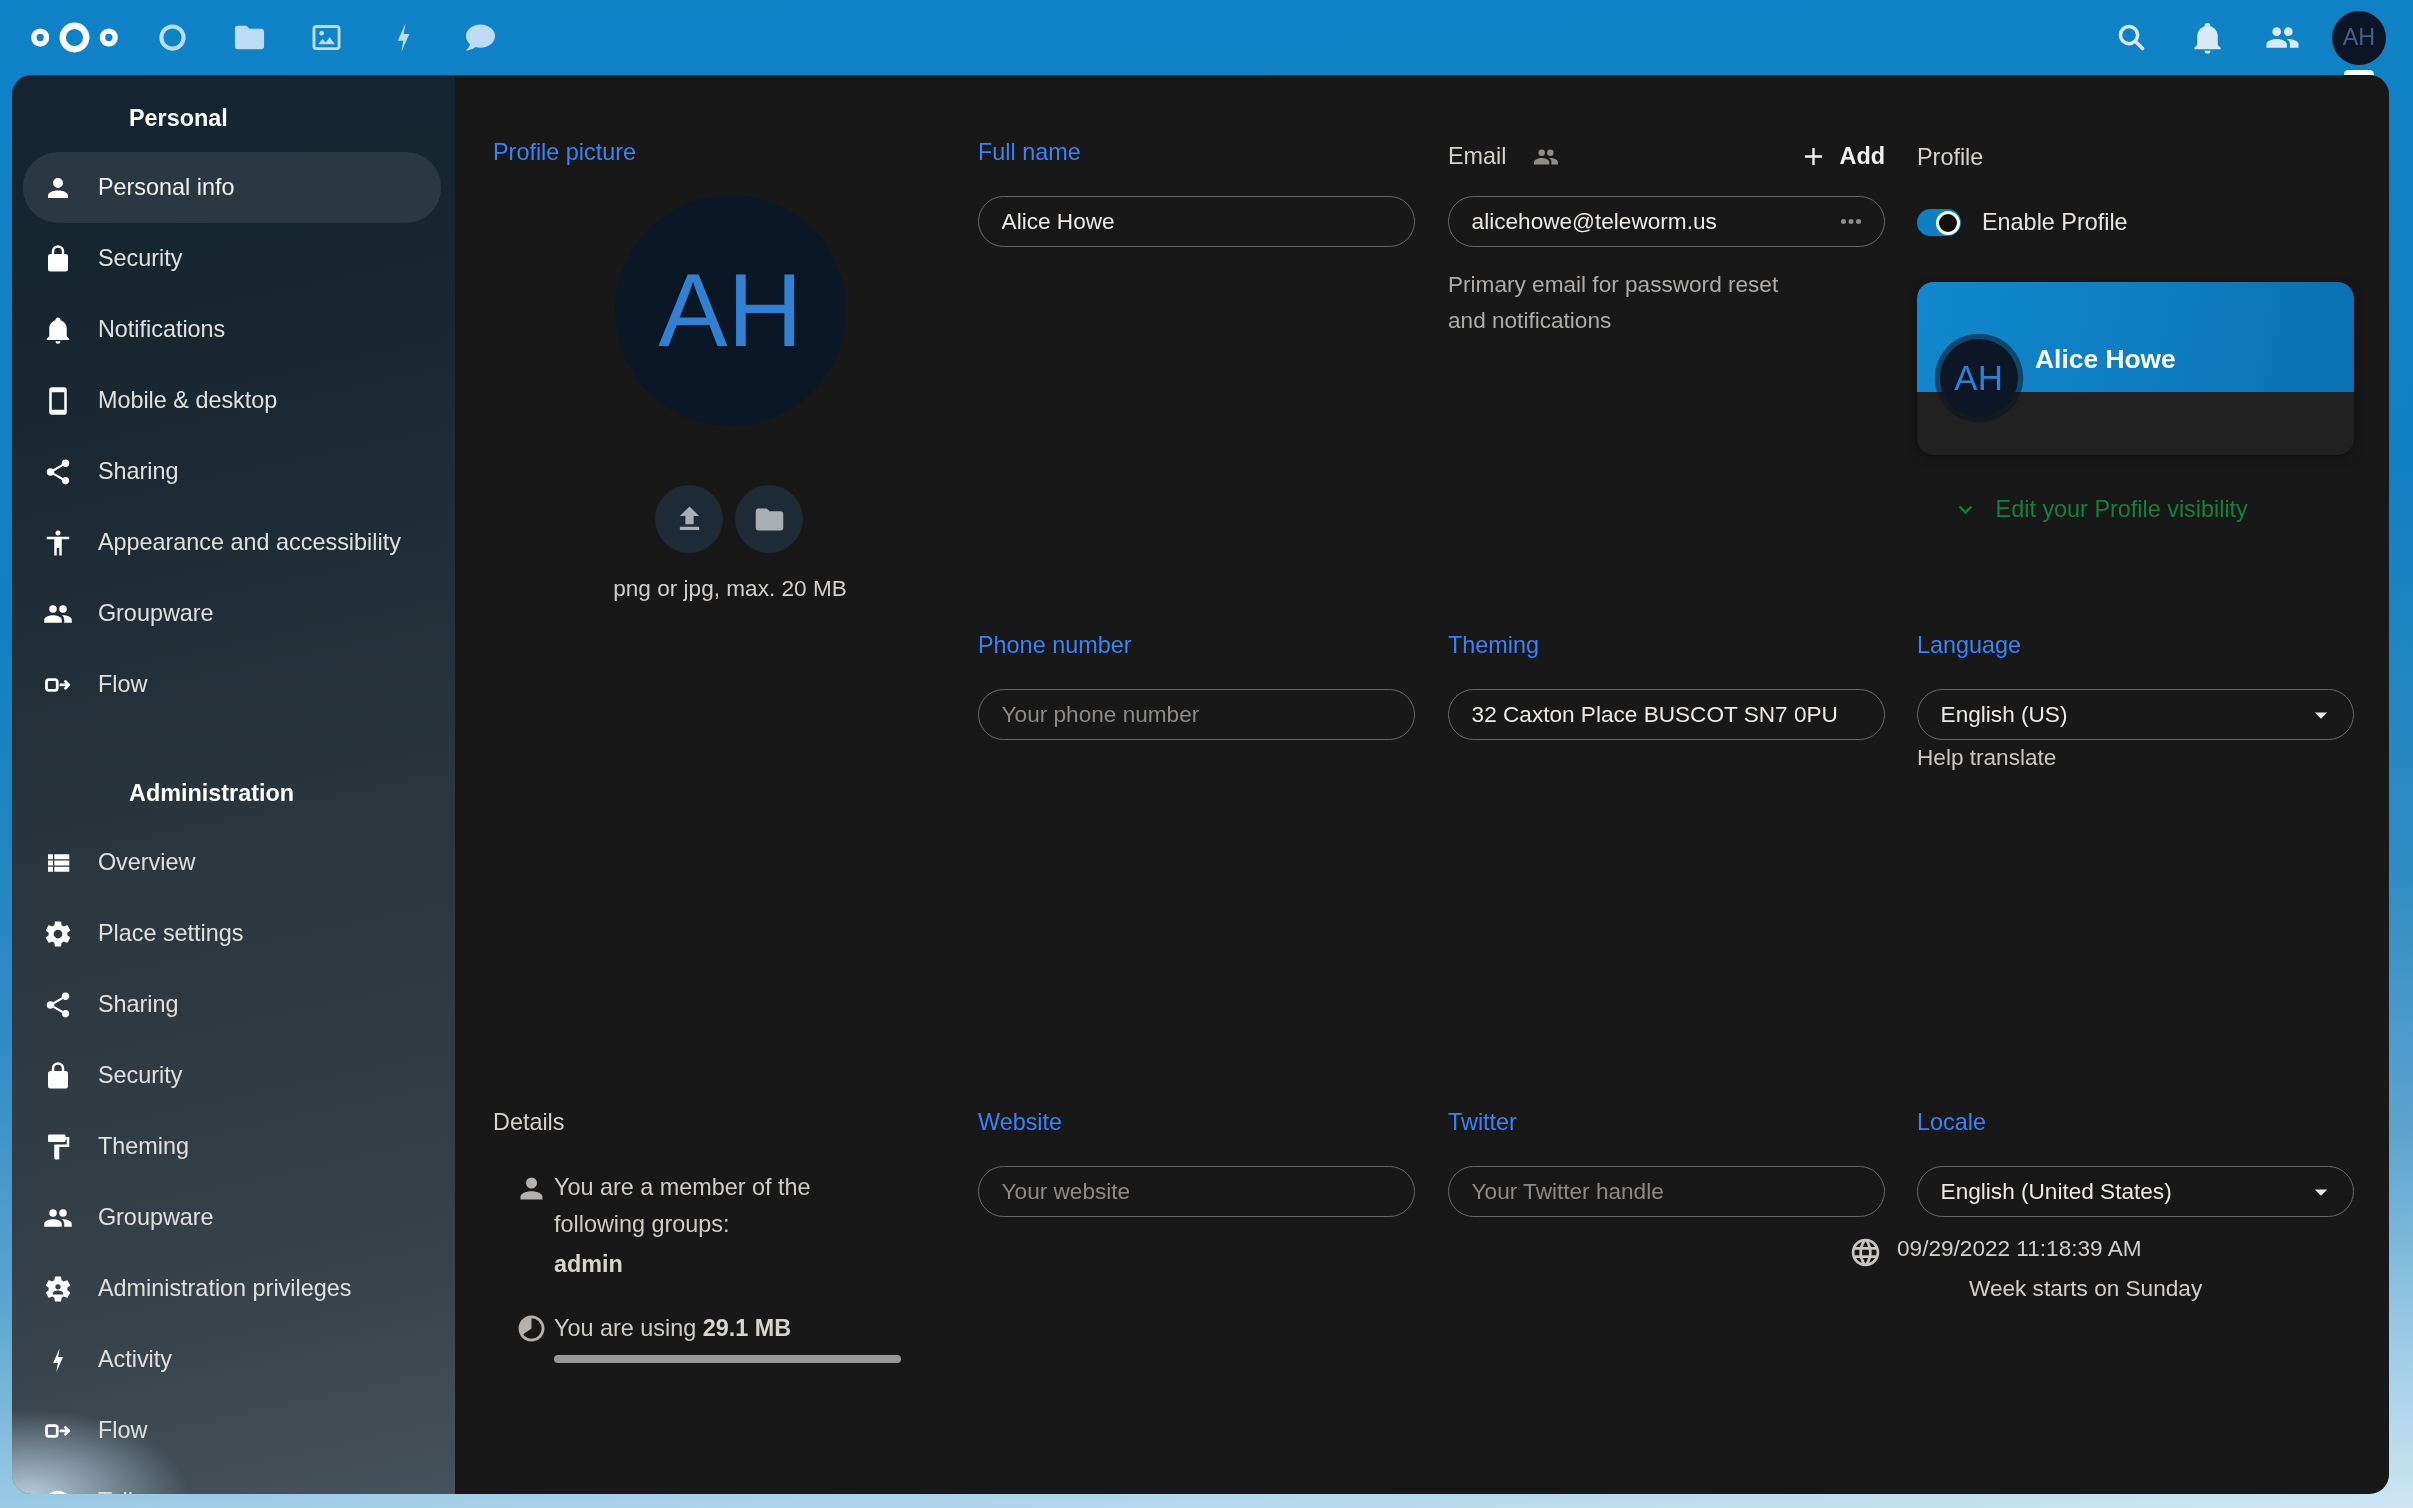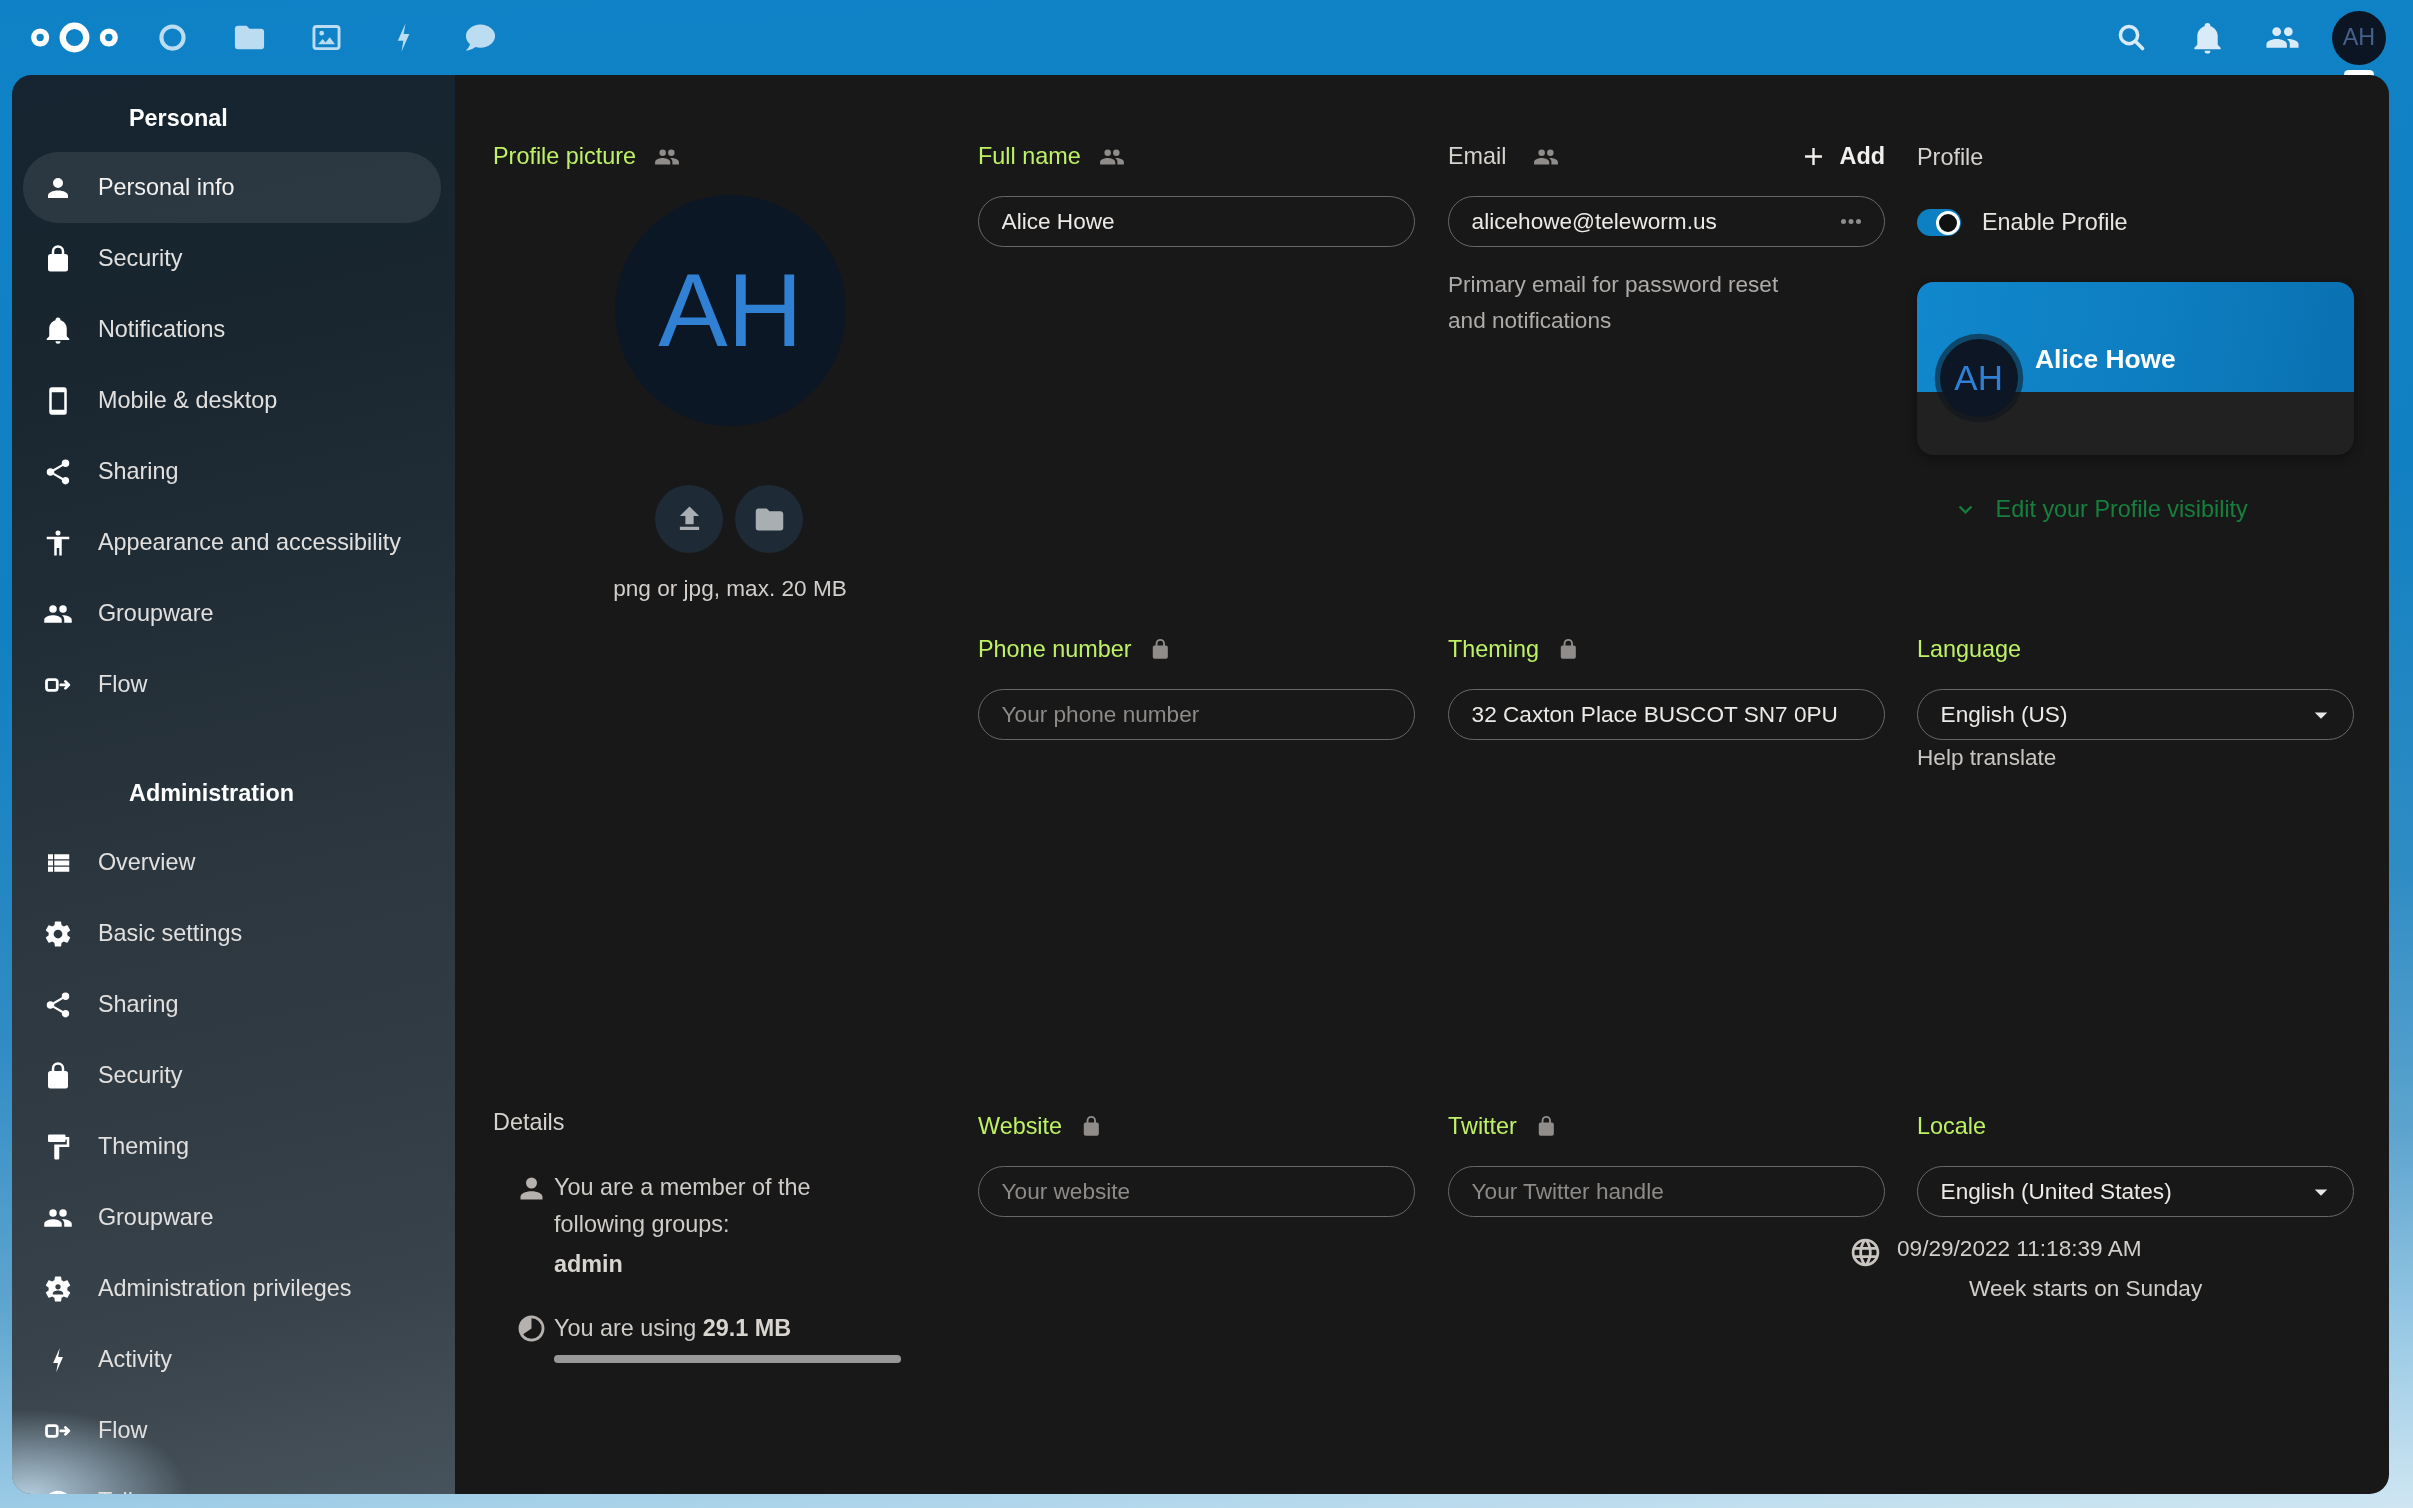--- a/index.html
+++ b/index.html
@@ -44,21 +44,21 @@
   .side-section{ height:68px; display:flex; align-items:center; padding-left:81px;
     color:#ffffff; font-weight:bold; font-size:23.4px;margin-left:36px; }
   .side-section.mt{ margin-top:39px; }
   .side-item{ height:71px; margin:0 13.6px 0 11.3px; padding-left:19.6px; border-radius:35px;
     display:flex; align-items:center; gap:25px; color:#e2e0de; font-size:23.4px; cursor:pointer; }
   .side-item .ic{ width:30px; height:30px; color:#ffffff; flex:0 0 30px; }
   .side-item.selected{ background:rgba(255,255,255,.09); color:#f2f1f0; }
   
   .main{ position:relative; flex:1; background:#181818; }
   .flabel{ position:absolute; display:flex; align-items:center; gap:18px; height:35px;
-    font-size:23.4px; color:#bef264; }
+    font-size:23.4px; color:#3b82f6;flex-direction:column; }
   .flabel .scope{ width:26px; height:26px; color:#8f8c89; }
   .labelrow{ position:absolute; width:437px; display:flex; align-items:center; justify-content:space-between; height:35px; }
   .labelrow .left{ display:flex; align-items:center; gap:26px; font-size:23.4px; color:#d6d2ce; }
   .labelrow .scope{ width:26px; height:26px; color:#8f8c89; }
   .add-btn{ display:flex; align-items:center; gap:12px; color:#f2f0ee; font-weight:bold; font-size:23.4px; cursor:pointer; }
   .add-btn .ic{ width:29px; height:29px; }
   .tinput{ position:absolute; width:437px; height:51px; border:1.5px solid #686868; border-radius:26px;
     background:transparent; color:#ece9e6; font-size:22.6px; padding:0 45px 0 22.6px;
     font-family:inherit; outline:none; }
   .tinput::placeholder{ color:#8d8a87; opacity:1; }
@@ -317,21 +317,21 @@
         <div class="side-item">
           <svg class="ic" viewBox="0 0 24 24" aria-hidden="true">
             <use href="#i-overview"></use>
           </svg>
           <span>Overview</span>
         </div>
         <div class="side-item">
           <svg class="ic" viewBox="0 0 24 24" aria-hidden="true">
             <use href="#i-gear"></use>
           </svg>
-          <span>Basic settings</span>
+          <span>Place settings</span>
         </div>
         <div class="side-item">
           <svg class="ic" viewBox="0 0 24 24" aria-hidden="true">
             <use href="#i-share"></use>
           </svg>
           <span>Sharing</span>
         </div>
         <div class="side-item">
           <svg class="ic" viewBox="0 0 24 24" aria-hidden="true">
             <use href="#i-lock"></use>

